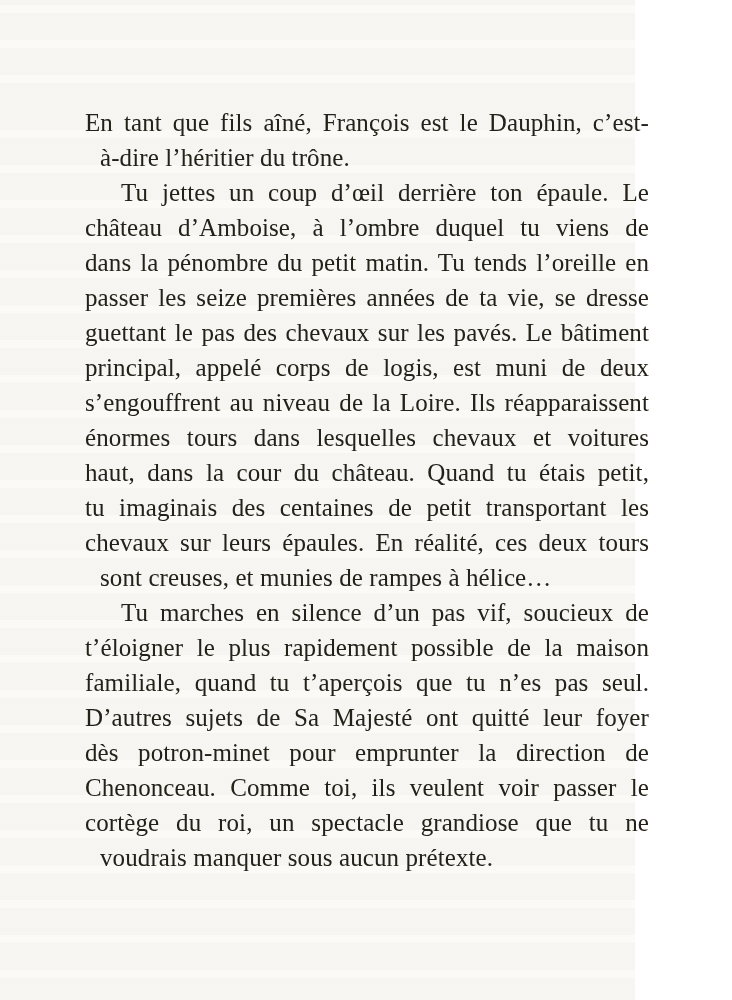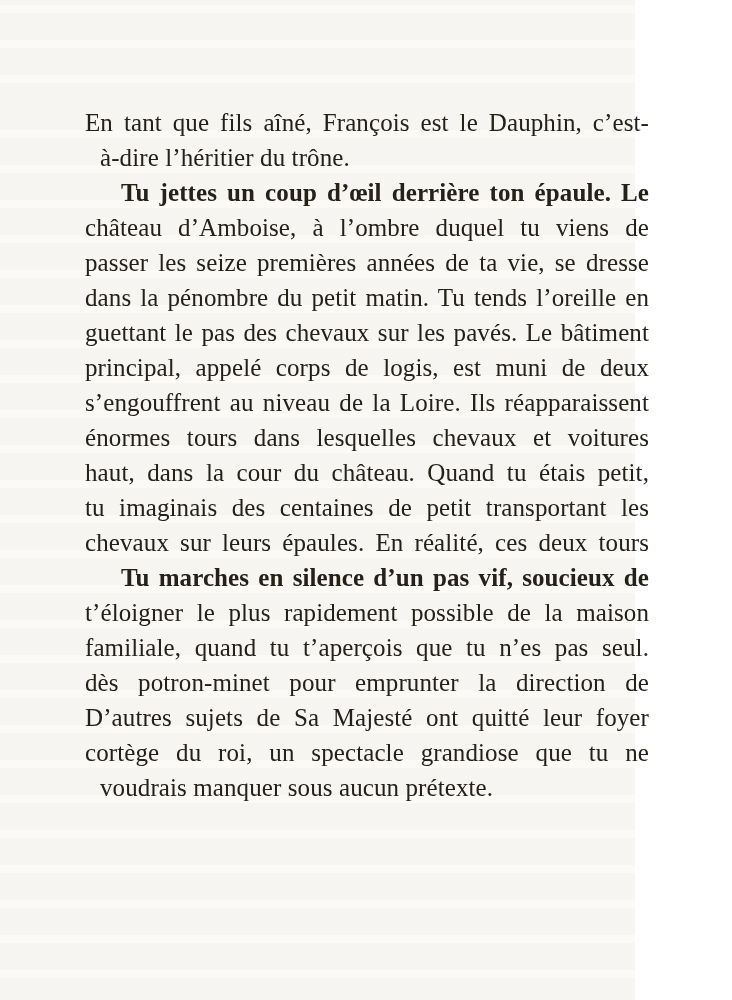--- a/index.html
+++ b/index.html
@@ -48,48 +48,49 @@
     text-align-last: justify;
     white-space: normal;
     height: 35px;
   }
   .line.last {
     text-align-last: left;
     margin-left: 15px;
   }
   .line.indent {
     padding-left: 36px;
-    font-weight: bold;
   }
 </style>
 </head>
 <body>
 
 <div class="book-page" style="background-color: rgb(251, 250, 247);">
   <div class="text-block" style="color: rgb(36, 33, 25);">
       <div class="paragraph">
         <div class="line">En tant que fils aîné, François est le Dauphin, c’est-</div>
         <div class="line last">à-dire l’héritier du trône.</div>
       </div>
       <div class="paragraph">
         <div class="line indent">Tu jettes un coup d’œil derrière ton épaule. Le</div>
         <div class="line">château d’Amboise, à l’ombre duquel tu viens de</div>
+        <div class="line">dans la pénombre du petit matin. Tu tends l’oreille en</div>
         <div class="line">passer les seize premières années de ta vie, se dresse</div>
-        <div class="line">dans la pénombre du petit matin. Tu tends l’oreille en</div>
         <div class="line">guettant le pas des chevaux sur les pavés. Le bâtiment</div>
         <div class="line">principal, appelé corps de logis, est muni de deux</div>
         <div class="line">s’engouffrent au niveau de la Loire. Ils réapparaissent</div>
         <div class="line">énormes tours dans lesquelles chevaux et voitures</div>
         <div class="line">haut, dans la cour du château. Quand tu étais petit,</div>
         <div class="line">tu imaginais des centaines de petit transportant les</div>
         <div class="line">chevaux sur leurs épaules. En réalité, ces deux tours</div>
+        <div class="line last">sont creuses, et munies de rampes à hélice…</div>
       </div>
       <div class="paragraph">
         <div class="line indent">Tu marches en silence d’un pas vif, soucieux de</div>
         <div class="line">t’éloigner le plus rapidement possible de la maison</div>
         <div class="line">familiale, quand tu t’aperçois que tu n’es pas seul.</div>
+        <div class="line">D’autres sujets de Sa Majesté ont quitté leur foyer</div>
         <div class="line">dès potron-minet pour emprunter la direction de</div>
-        <div class="line">D’autres sujets de Sa Majesté ont quitté leur foyer</div>
+        <div class="line">Chenonceau. Comme toi, ils veulent voir passer le</div>
         <div class="line">cortège du roi, un spectacle grandiose que tu ne</div>
         <div class="line last">voudrais manquer sous aucun prétexte.</div>
       </div>
     </div>
 </div>
 
 </body></html>

